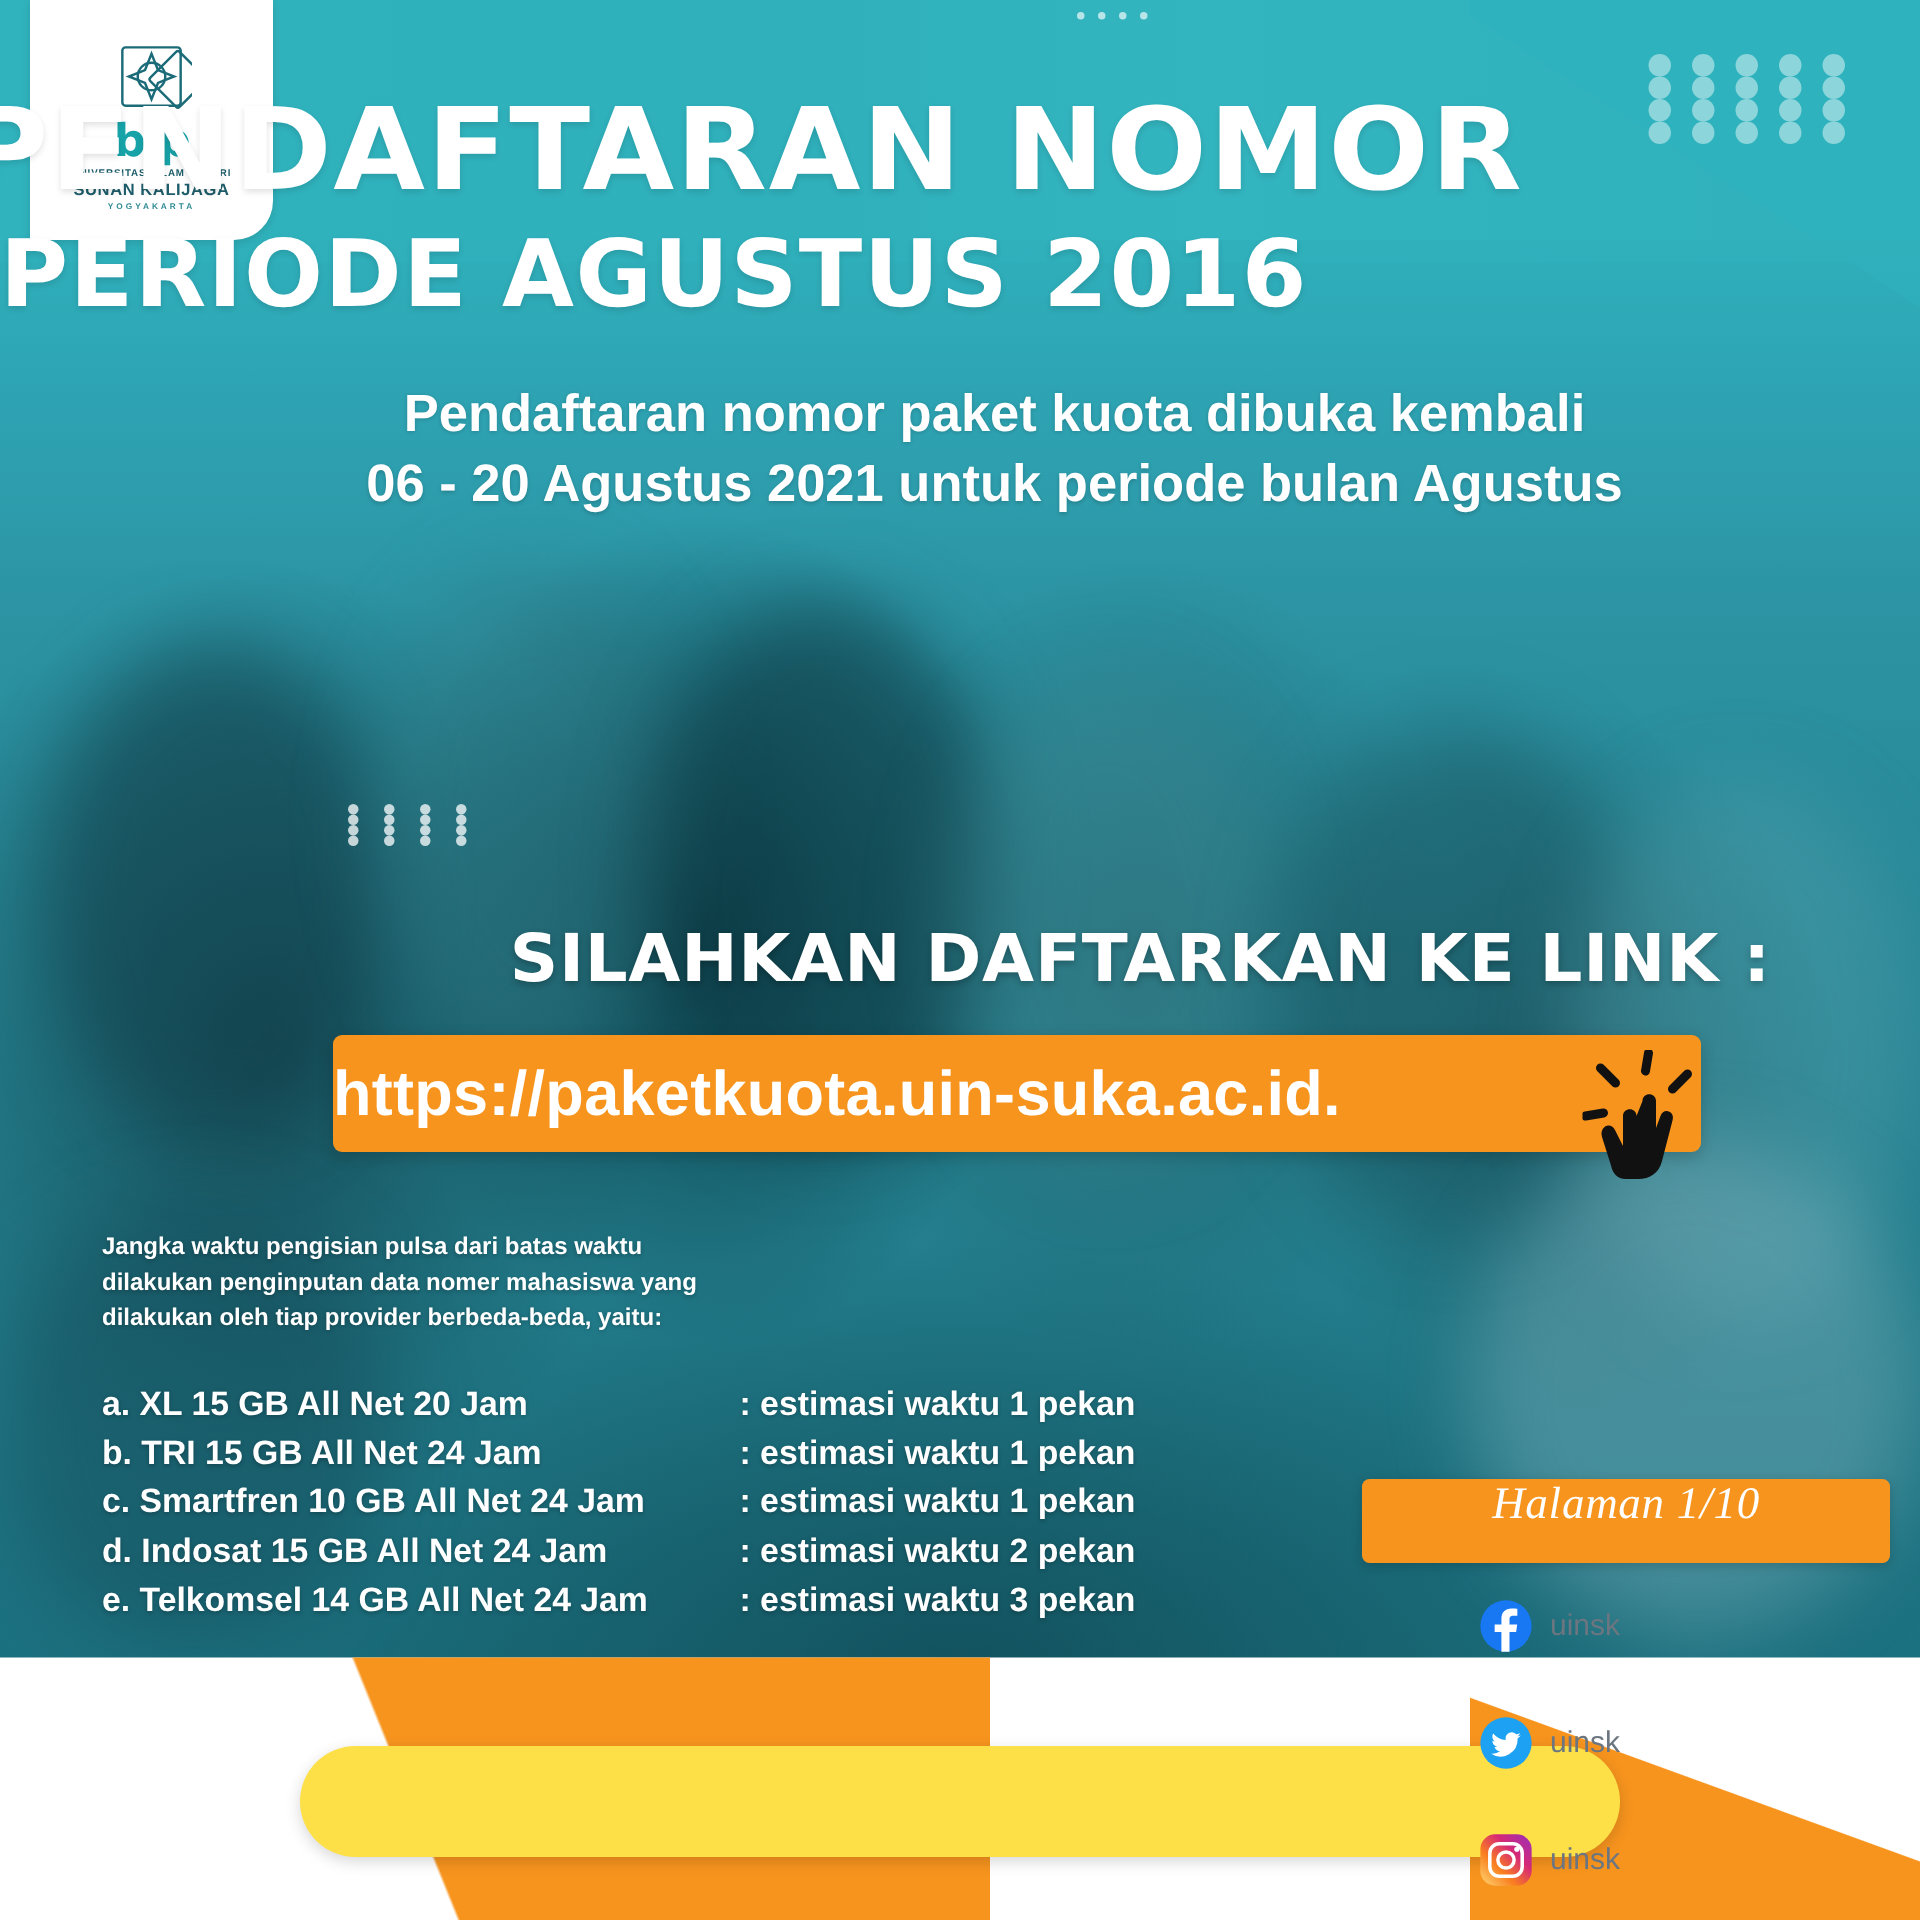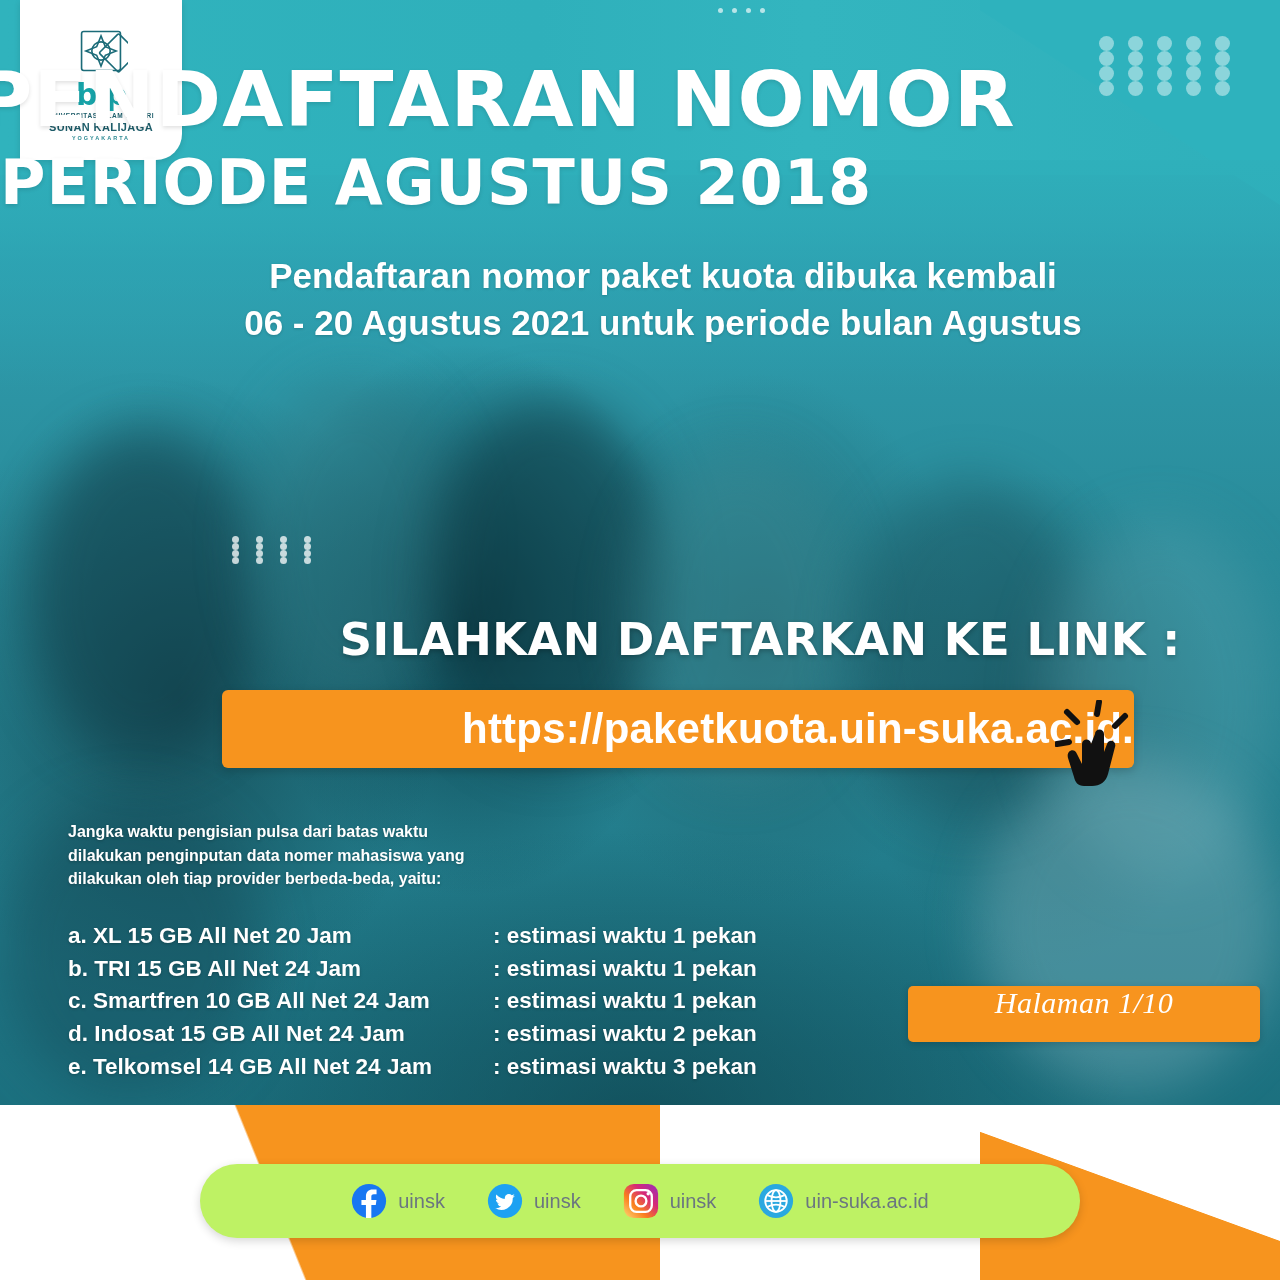--- a/index.html
+++ b/index.html
@@ -123,21 +123,21 @@
   .cta-head {
     position: absolute; left: 348px; top: 614px;
     font-family: "DejaVu Sans", sans-serif;
     font-weight: bold; font-size: 44px; color: #ffffff; letter-spacing: .5px;
     text-shadow: 0 2px 5px rgba(0,0,0,.25);
     transform: scaleX(1.02);
   }
   .link-bar {
     position: absolute; left: 222px; top: 690px; width: 912px; height: 78px;
     background: #f7941e; border-radius: 6px;
-    display: flex; align-items: center; justify-content: flex-end;
+    display: flex; align-items: center; justify-content: flex-start;
     box-shadow: 0 3px 10px rgba(0,0,0,.18);
   }
   .link-bar-text {
     font-family: "Liberation Sans", sans-serif;
     font-weight: bold; font-size: 42px; color: #ffffff; letter-spacing: .2px;
   }
   .cursor-icon { position: absolute; left: 1055px; top: 700px; width: 100px; height: 100px; }
 
   
   .body-text {
@@ -176,23 +176,23 @@
   .footer-orange-left {
     position: absolute; left: 0; bottom: 0; width: 660px; height: 175px;
     background: linear-gradient(248deg, #f7941e 0%, #f7941e 58%, rgba(247,148,30,0) 58.3%);
   }
   .footer-orange-right {
     position: absolute; right: 0; bottom: 0; width: 300px; height: 175px;
     background: linear-gradient(20deg, #f7941e 0%, #f7941e 52%, rgba(247,148,30,0) 52.3%);
   }
   .social-bar {
     position: absolute; left: 200px; bottom: 42px; width: 880px; height: 74px;
-    background: #bef264; border-radius: 37px;
+    background: #fde047; border-radius: 37px;
     box-shadow: 0 3px 10px rgba(0,0,0,.16);
-    display: flex; align-items: center; justify-content: center; gap: 42px;
+    display: flex; align-items: flex-end; justify-content: center; gap: 42px; flex-direction: column;
   }
   .social-item { display: flex; align-items: center; gap: 11px; }
   .social-label {
     font-family: "Liberation Sans", sans-serif;
     font-size: 20px; color: #6b7680; font-weight: normal;
   }
   .si { width: 36px; height: 36px; display: block; }
 </style>
 </head>
 <body>
@@ -271,21 +271,21 @@
       <span></span>
       <span></span>
     <span></span>
       <span></span>
       <span></span>
       <span></span>
   </div>
 
   <div class="title-wrap">
     <div class="title-1">PENDAFTARAN NOMOR</div>
-    <div class="title-2">PERIODE AGUSTUS 2018</div>
+    <div class="title-2">PERIODE AGUSTUS 2016</div>
   </div>
   <div class="subtitle">
     <div>Pendaftaran nomor paket kuota dibuka kembali</div>
     <div>06 - 20 Agustus 2021 untuk periode bulan Agustus</div>
   </div>
 
   <div class="cta-head">SILAHKAN DAFTARKAN KE LINK :</div>
   <div class="link-bar">
     <span class="link-bar-text">https://paketkuota.uin-suka.ac.id.</span>
   </div>

